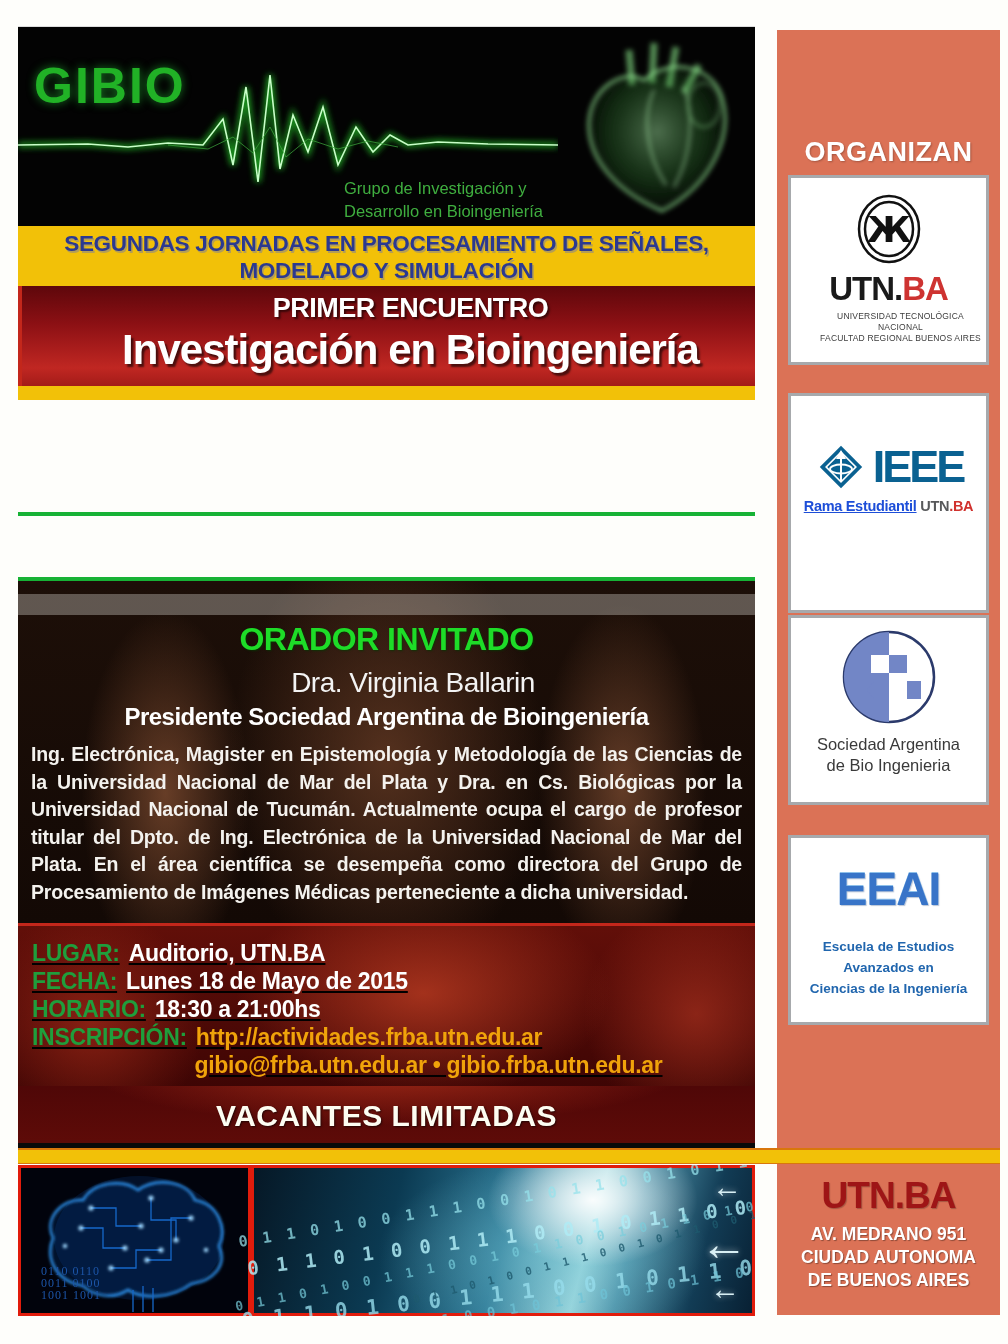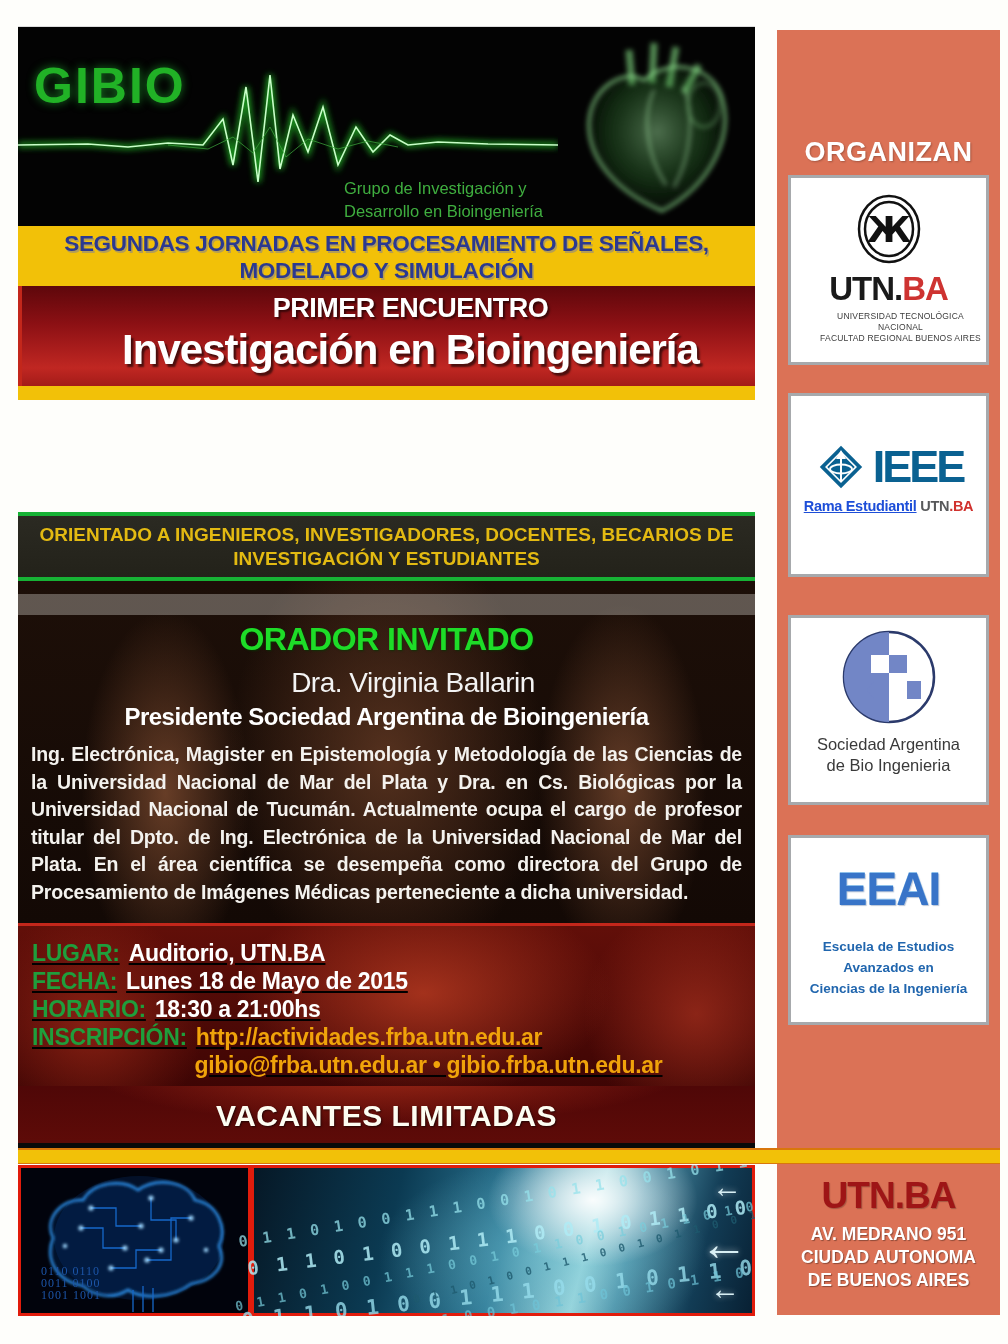--- a/index.html
+++ b/index.html
@@ -98,21 +98,21 @@
   .a2 { right:4px;  top:48px; font-size:48px; }
   .a3 { right:12px; top:104px; font-size:30px; }
   .bits { position:absolute; left:20px; font-family:Liberation Serif, serif; font-size:12px; color:#1c55a8; letter-spacing:1px; }
   .b1 { top:96px; } .b2 { top:108px; } .b3 { top:120px; }
 
   
   .sidebar { position:absolute; left:777px; top:30px; width:223px; height:1285px; background:#db7256; }
   .org-head { position:absolute; top:107px; width:223px; text-align:center; color:#fff; font-size:27px; font-weight:bold;
               letter-spacing:.5px; text-shadow:1px 1px 2px rgba(0,0,0,.25); }
   .card { position:absolute; left:11px; width:201px; height:190px; background:#fff; border:3px solid #a7a9ac; text-align:center; }
-  .c1 { top:145px; } .c2 { top:363px; height:184px; } .c3 { top:585px; } .c4 { top:805px; }
+  .c1 { top:145px; } .c2 { top:363px; height:220px; } .c3 { top:585px; } .c4 { top:805px; }
   .utn-brand { margin-top:2px; font-size:33px; font-weight:bold; letter-spacing:-1px; color:#1a1a1a; }
   .utn-brand .red { color:#ce3331; }
   .utn-cap { margin-top:3px; font-size:8.5px; color:#3c3c3c; line-height:11px; letter-spacing:.2px;padding-left:24px; }
   .ieee-row { margin-top:44px; display:flex; align-items:center; justify-content:center; gap:5px; }
   .ieee-word { font-size:45px; font-weight:bold; color:#0a6191; letter-spacing:-3px; }
   .ieee-cap { margin-top:4px; font-size:14.5px; font-weight:bold; letter-spacing:-.3px; }
   .ieee-cap .blu { color:#1d4ed8;text-decoration:underline; } .ieee-cap .gry { color:#58595b; } .ieee-cap .red { color:#d0312d; }
   .sabi-cap { margin-top:4px; font-size:16.5px; color:#3a3a3a; line-height:21px; }
   .eeai-brand { margin-top:24px; font-size:46px; font-weight:bold; color:#3874c8; letter-spacing:-1px;
                 text-shadow:0 -1px 0 #8ec0ea, 1px 1px 1px rgba(20,60,120,.3); }
@@ -179,24 +179,20 @@
       <div>MODELADO Y SIMULACIÓN</div>
     </div>
 
     <div class="sec rb">
       <div class="rb-kicker">PRIMER ENCUENTRO</div>
       <div class="rb-title">Investigación en Bioingeniería</div>
     </div>
     <div class="sec ys"></div>
 
     <div class="sec gl1"></div>
-    <div class="sec aud">
-      <div>ORIENTADO A INGENIEROS, INVESTIGADORES, DOCENTES, BECARIOS DE</div>
-      <div>INVESTIGACIÓN Y ESTUDIANTES</div>
-    </div>
     <div class="sec gl2"></div>
 
     <div class="sec spk">
       <div class="spk-strip"></div>
       <div class="spk-head">ORADOR INVITADO</div>
       <div class="spk-name">Dra. Virginia Ballarin</div>
       <div class="spk-role">Presidente Sociedad Argentina de Bioingeniería</div>
       <div class="spk-bio">Ing. Electrónica, Magister en Epistemología y Metodología de las Ciencias de la Universidad Nacional de Mar del Plata y Dra. en Cs. Biológicas por la Universidad Nacional de Tucumán. Actualmente ocupa el cargo de profesor titular del Dpto. de Ing. Electrónica de la Universidad Nacional de Mar del Plata. En el área científica se desempeña como directora del Grupo de Procesamiento de Imágenes Médicas perteneciente a dicha universidad.</div>
     </div>
 

